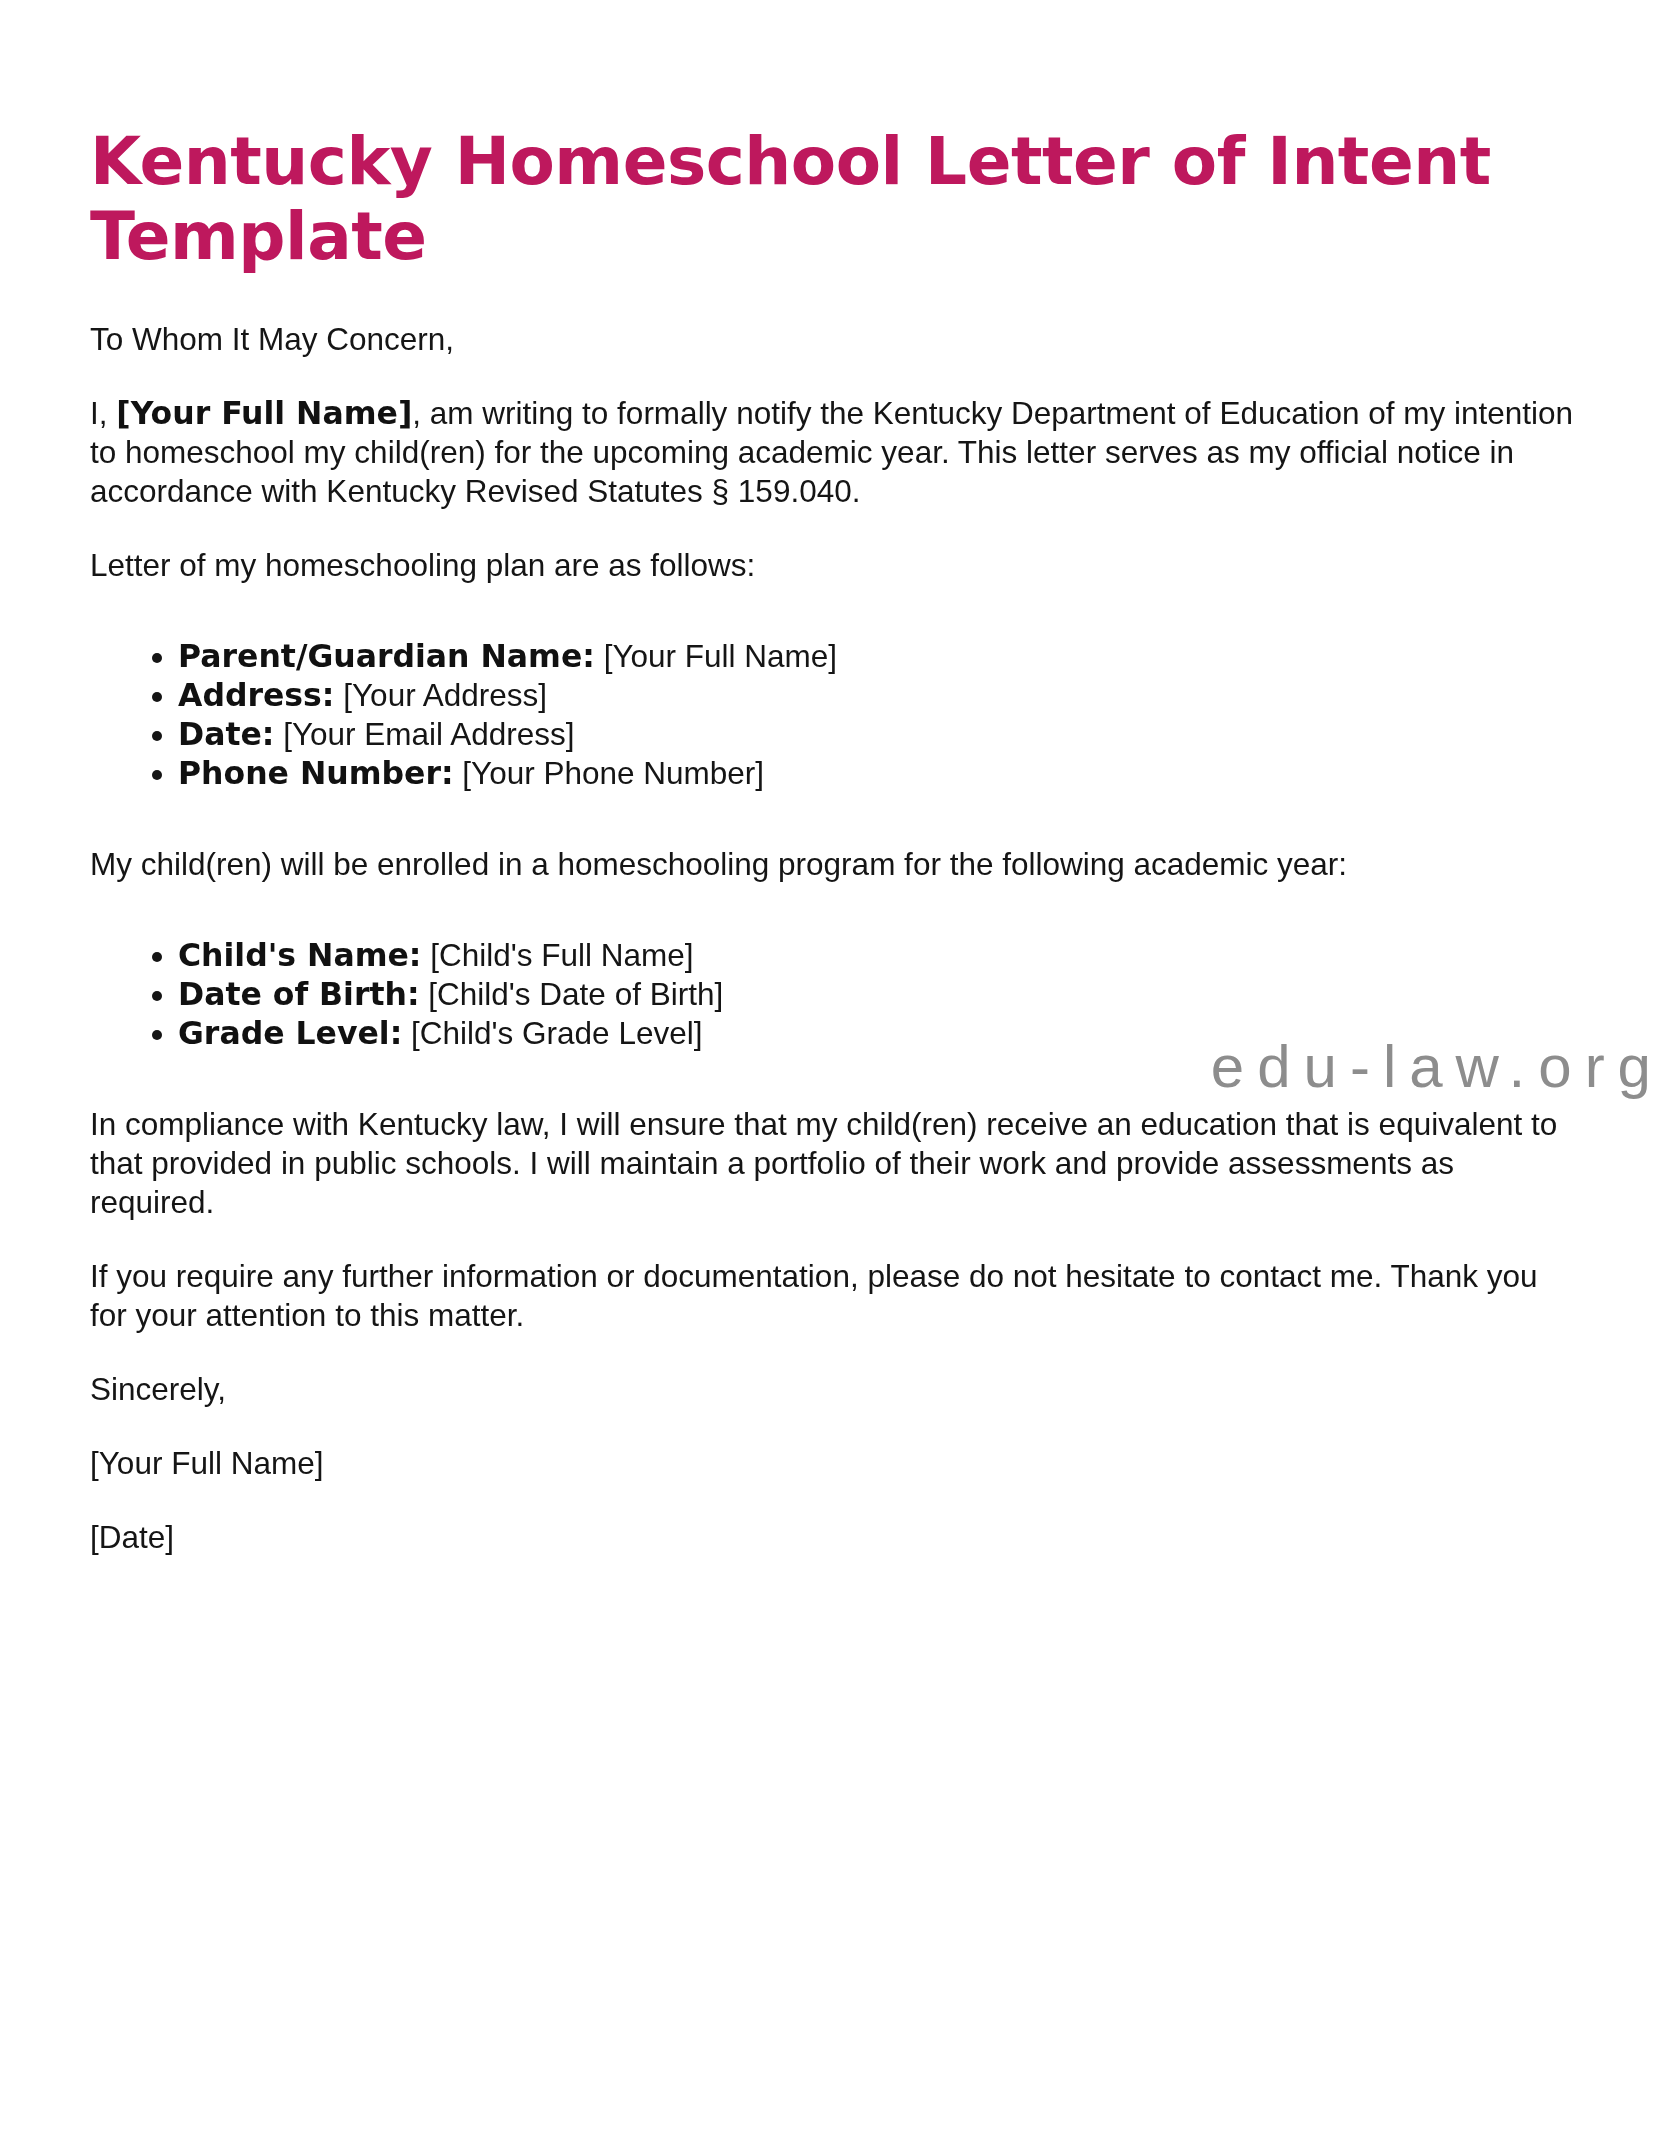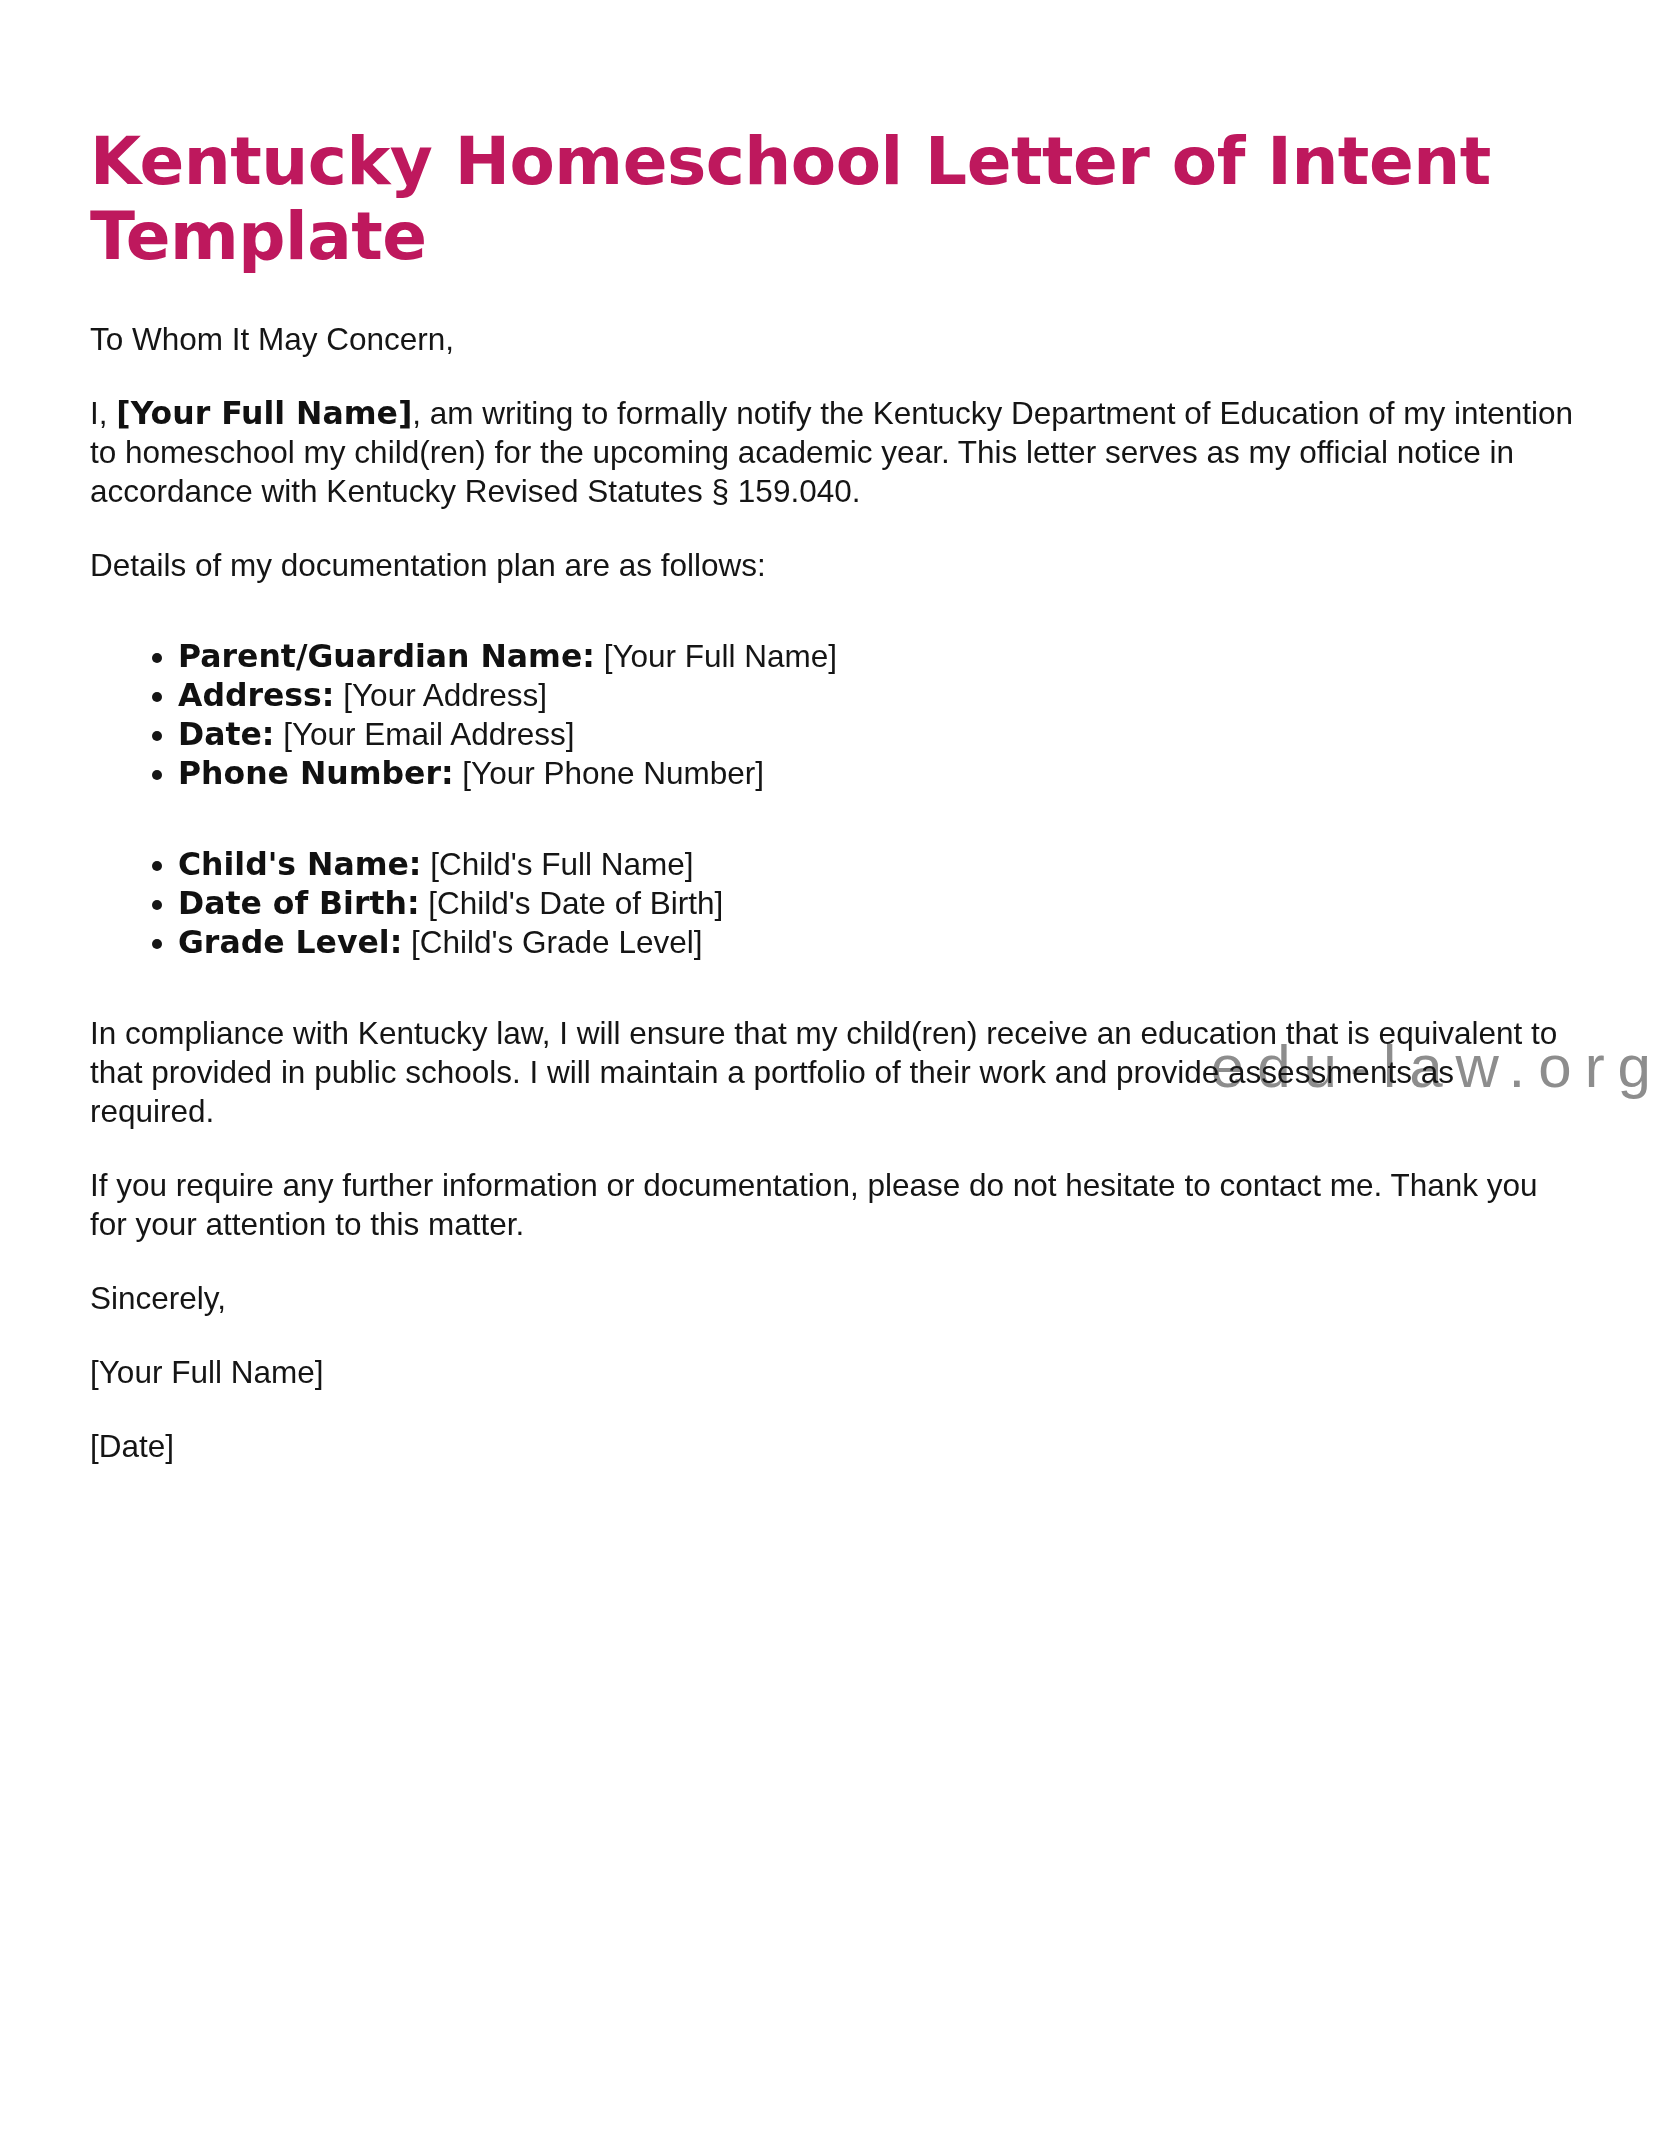--- a/index.html
+++ b/index.html
@@ -76,41 +76,42 @@
   <div class="watermark">edu-law.org</div>
 
   <div class="content">
 
     <h1 class="doc-title">Kentucky Homeschool Letter of Intent Template</h1>
 
     <p>To Whom It May Concern,</p>
 
     <p><span>I, </span><span class="b">[Your Full Name]</span><span>, am writing to formally notify the Kentucky Department of Education of my intention to homeschool my child(ren) for the upcoming academic year. This letter serves as my official notice in accordance with Kentucky Revised Statutes § 159.040.</span></p>
 
-    <p>Details of my documentation plan are as follows:</p>
+    <p>Letter of my homeschooling plan are as follows:</p>
 
     <ul class="detail-list">
       <li>
         <span class="b">Parent/Guardian Name:</span>
         <span>[Your Full Name]</span>
       </li>
       <li>
         <span class="b">Address:</span>
         <span>[Your Address]</span>
       </li>
       <li>
         <span class="b">Date:</span>
         <span>[Your Email Address]</span>
       </li>
       <li>
         <span class="b">Phone Number:</span>
         <span>[Your Phone Number]</span>
       </li>
     </ul>
 
+    <p>My child(ren) will be enrolled in a homeschooling program for the following academic year:</p>
 
     <ul class="detail-list">
       <li>
         <span class="b">Child's Name:</span>
         <span>[Child's Full Name]</span>
       </li>
       <li>
         <span class="b">Date of Birth:</span>
         <span>[Child's Date of Birth]</span>
       </li>

